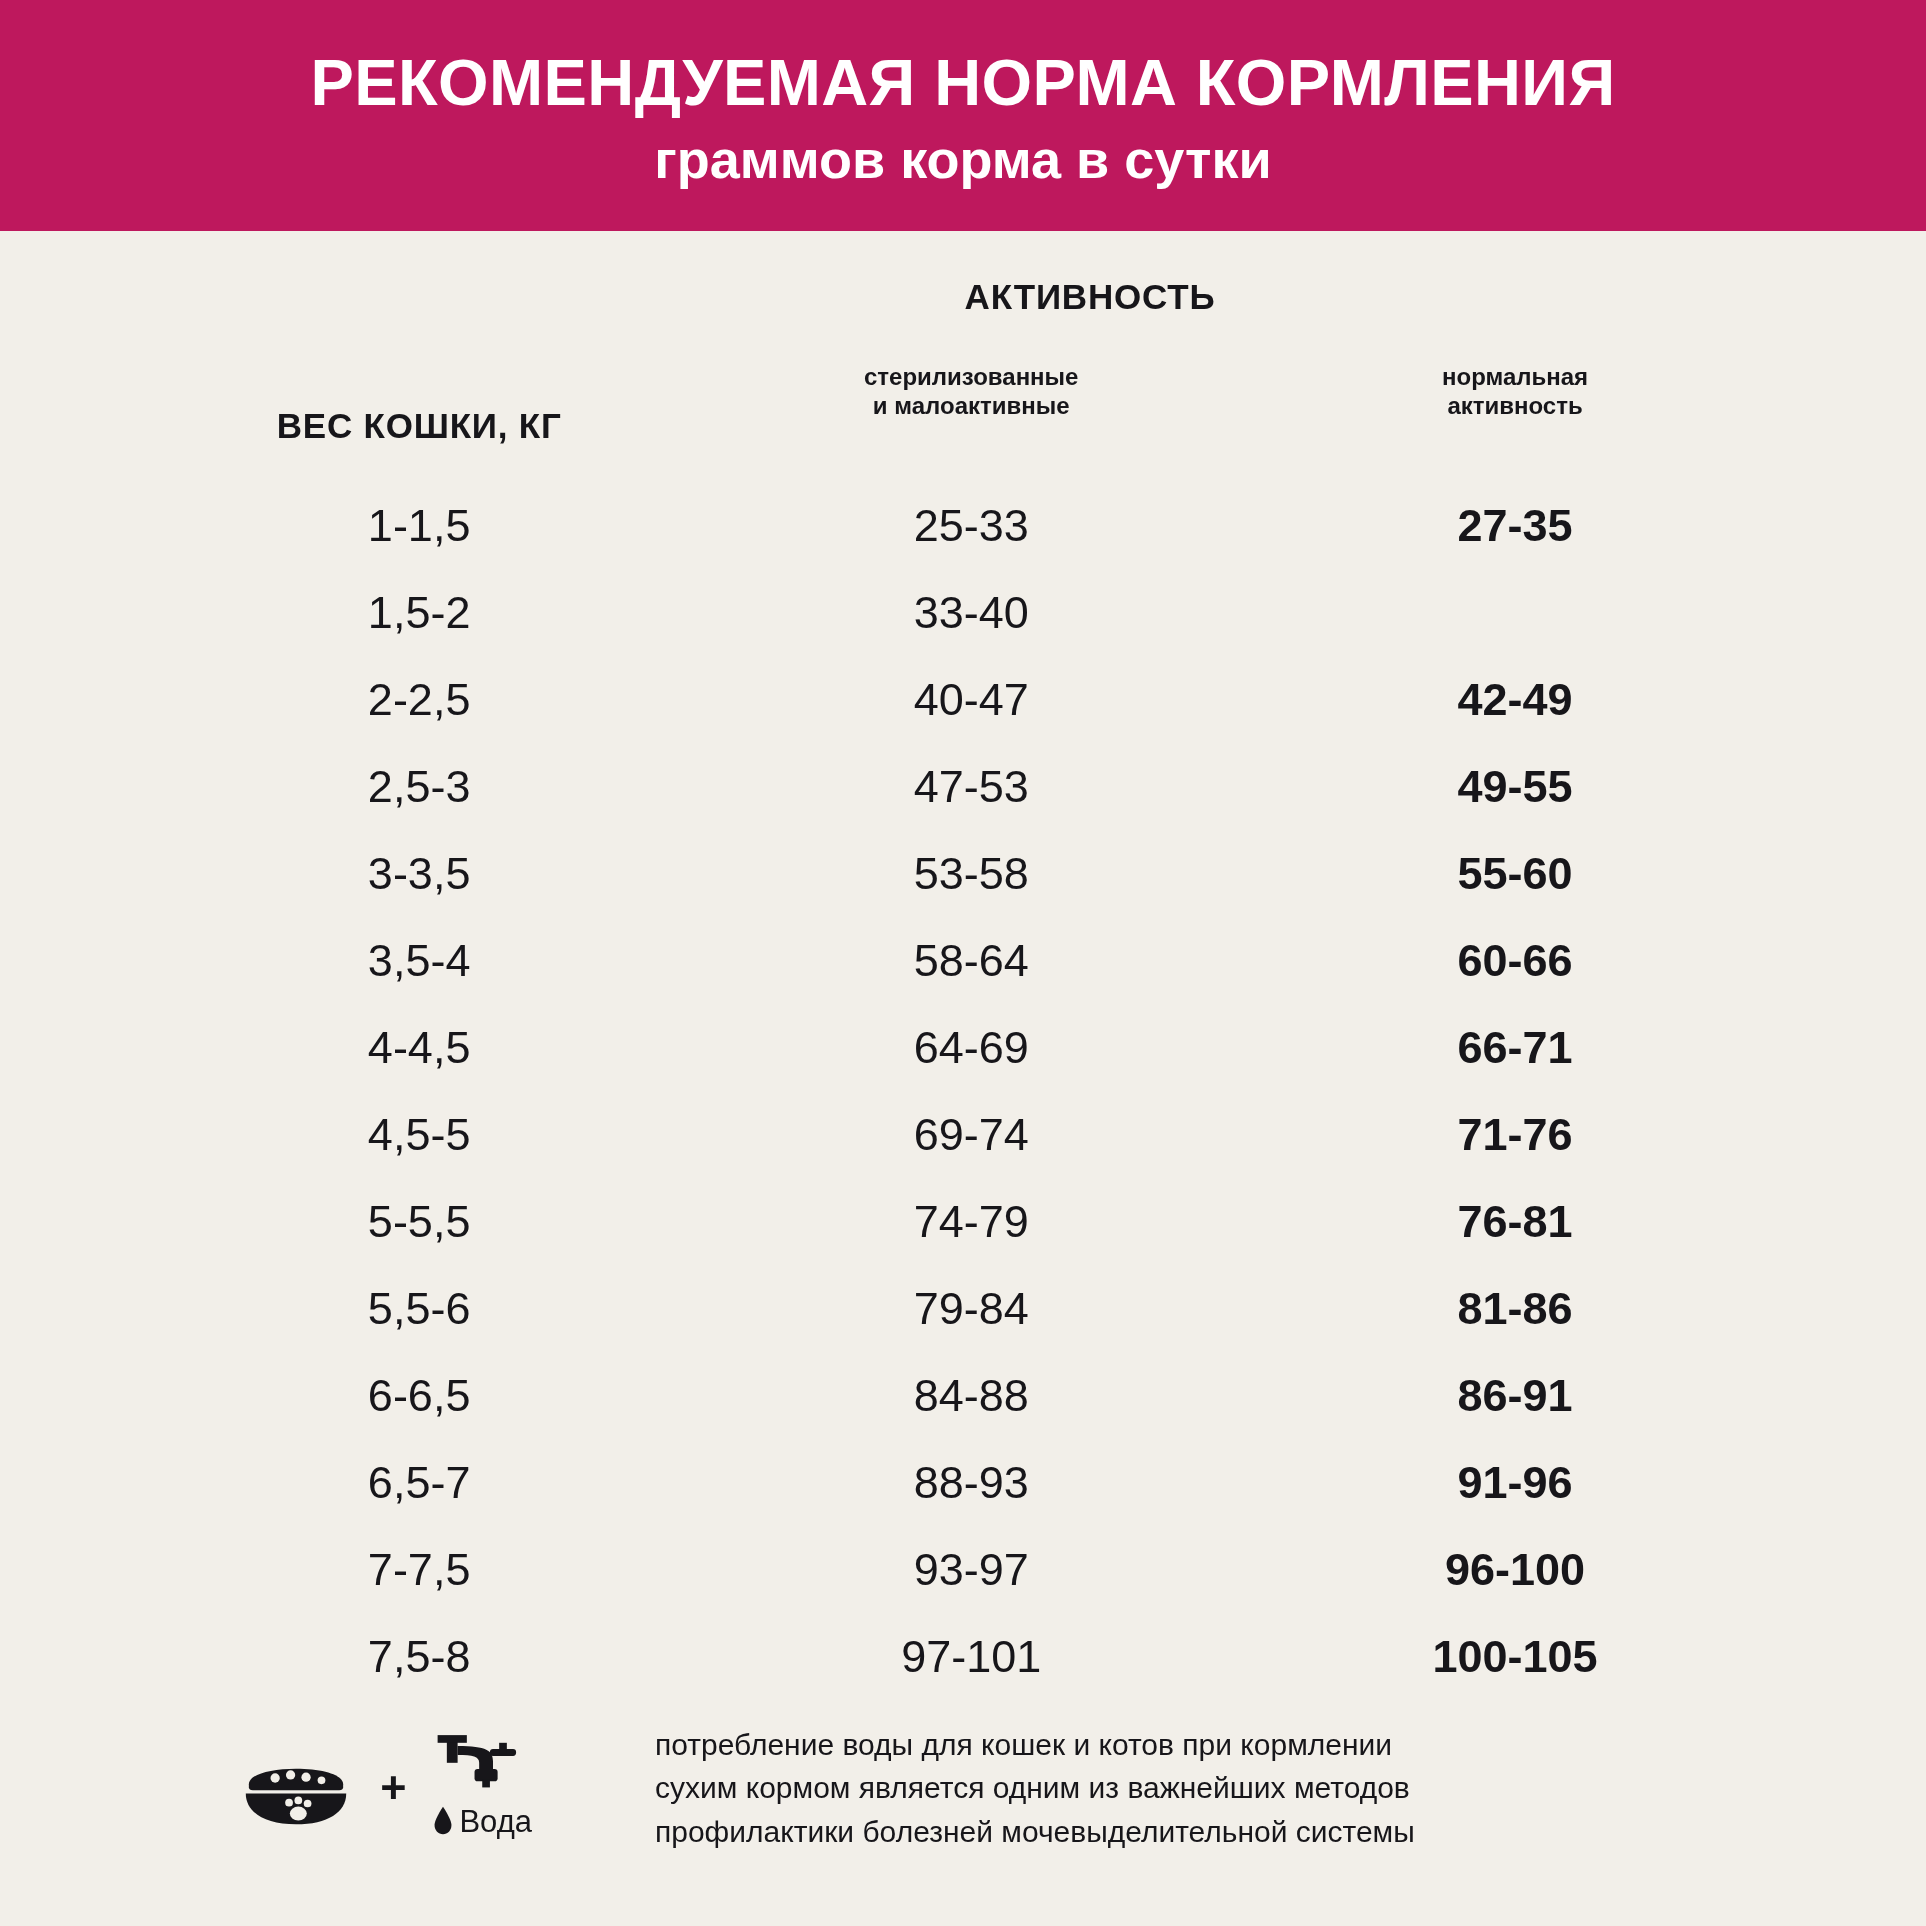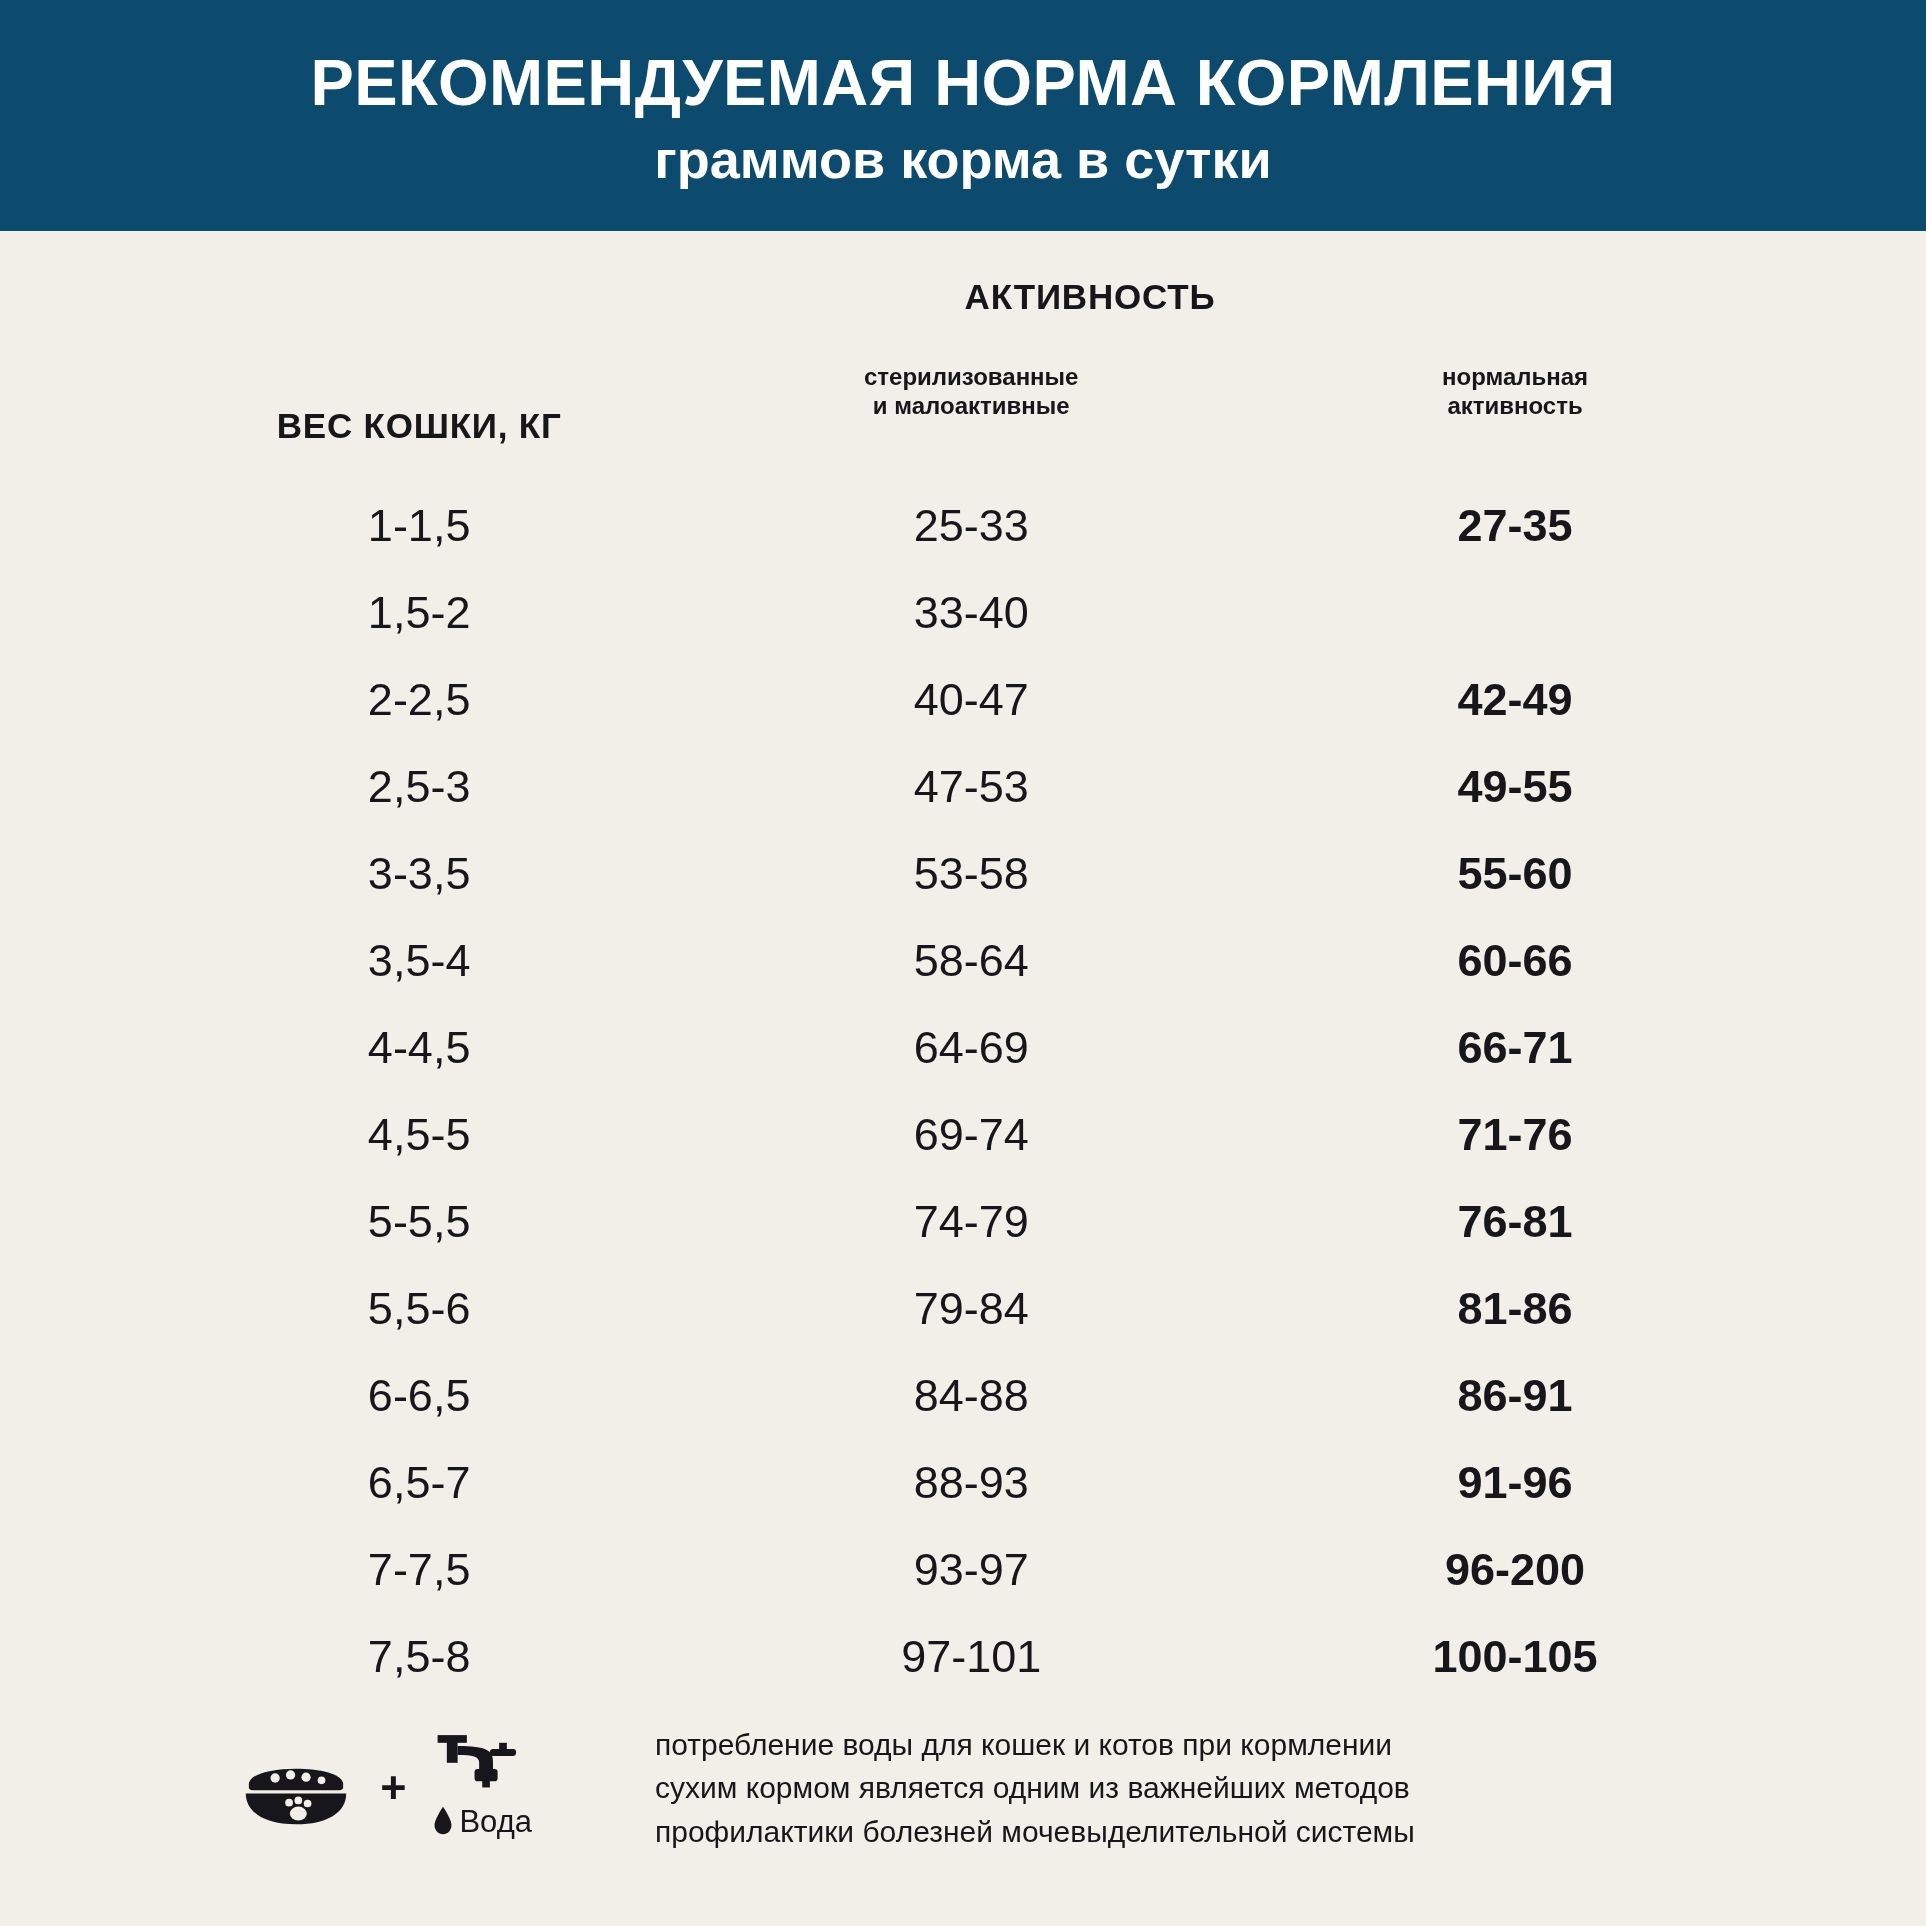--- a/index.html
+++ b/index.html
@@ -11,21 +11,21 @@
   }
   .page {
     width: 1926px;
     height: 1926px;
     background: #f2efe9;
     position: relative;
     overflow: hidden;
   }
   
   .header {
-    background: #0c4a6e;
+    background: #be185d;
     width: 100%;
     height: 231px;
     display: flex;
     flex-direction: column;
     align-items: center;
     justify-content: center;
     padding-top: 7.7px;
   }
   .header-title {
     color: #ffffff;
@@ -216,21 +216,21 @@
       <div class="col col-normal">86-91</div>
     </div>
     <div class="row data-row">
       <div class="col col-weight">6,5-7</div>
       <div class="col col-steril">88-93</div>
       <div class="col col-normal">91-96</div>
     </div>
     <div class="row data-row">
       <div class="col col-weight">7-7,5</div>
       <div class="col col-steril">93-97</div>
-      <div class="col col-normal">96-200</div>
+      <div class="col col-normal">96-100</div>
     </div>
     <div class="row data-row">
       <div class="col col-weight">7,5-8</div>
       <div class="col col-steril">97-101</div>
       <div class="col col-normal">100-105</div>
     </div>
 
   </div>
 
   <div class="footer">

